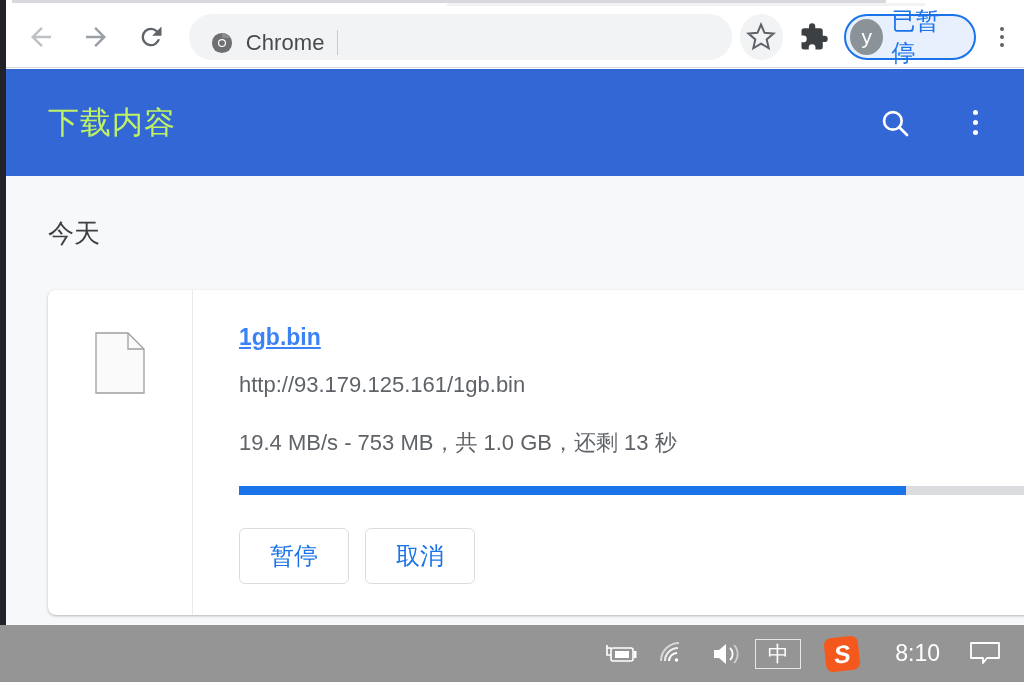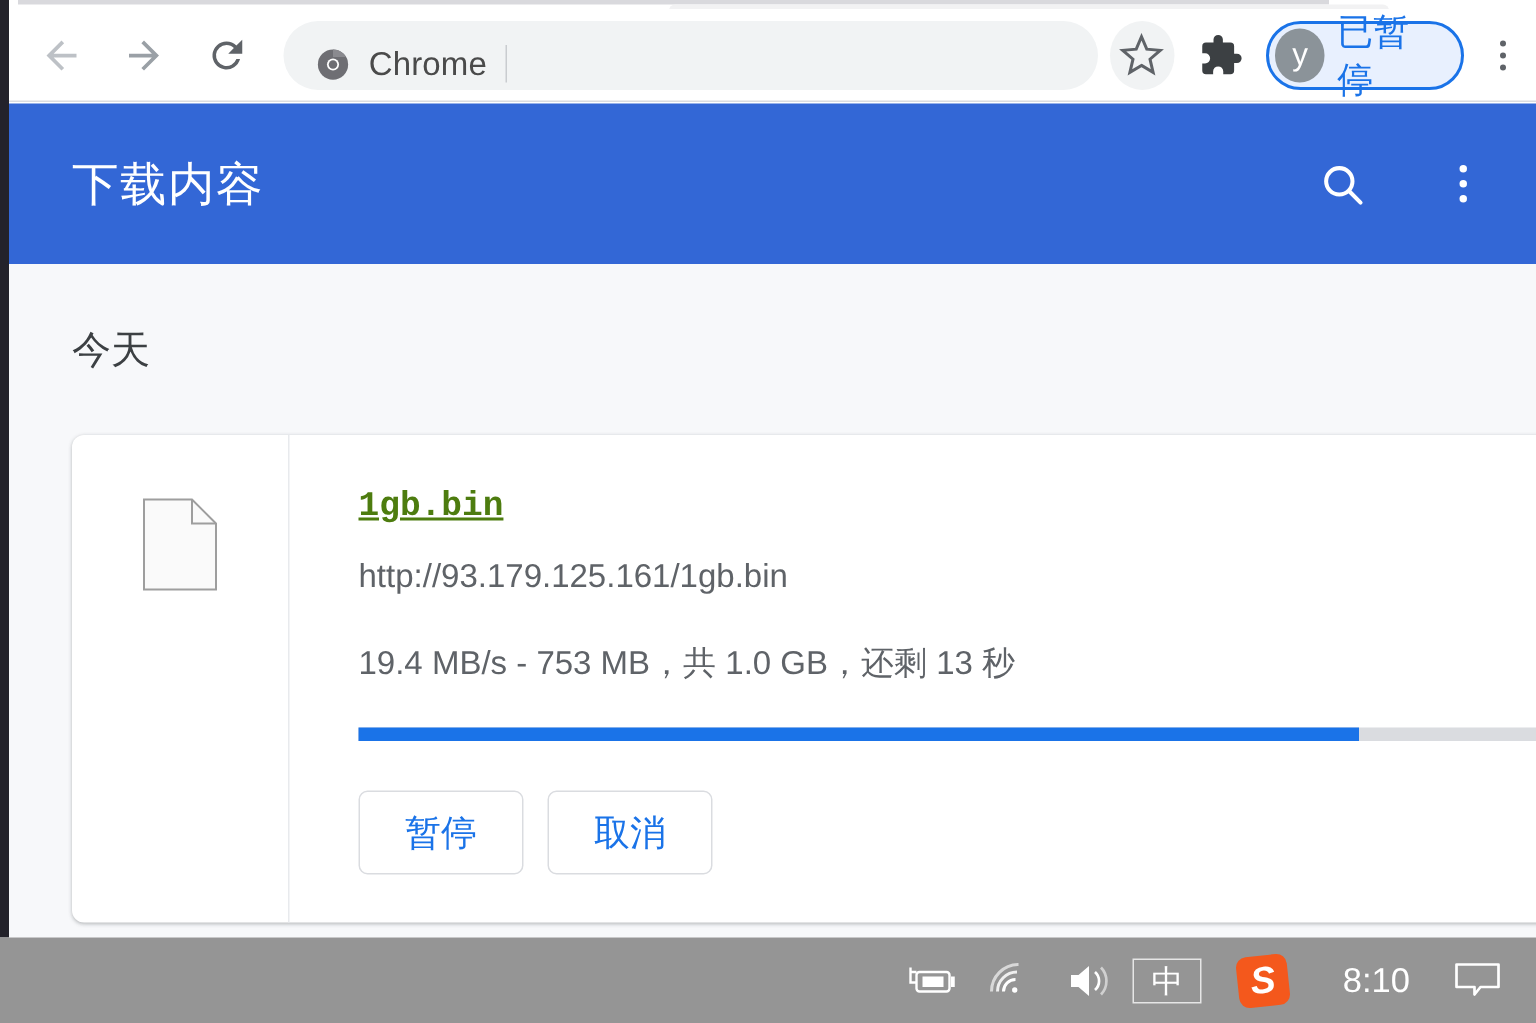--- a/index.html
+++ b/index.html
@@ -133,21 +133,21 @@
 
   
   .page-header {
     position: absolute; left: 6px; top: 69px;
     width: 1018px; height: 107px;
     background: #3367d6;
     display: flex; align-items: center;
   }
   .page-title {
     margin-left: 42px;
-    color: #ffffff;
+    color: #bef264;
     font-size: 31px;
     letter-spacing: 1px;
   }
   .header-actions {
     margin-left: auto;
     display: flex; align-items: center;
   }
   .hdr-icon {
     width: 54px; height: 54px;
     display: flex; align-items: center; justify-content: center;
@@ -191,24 +191,23 @@
   .file-icon {
     position: relative;
     width: 50px; height: 62px;
   }
   .card-body {
     flex: 1;
     padding: 34px 0 0 46px;
   }
   .file-name {
     font-size: 23px;
-    color: #4d7c0f;
+    color: #3b82f6;
     font-weight: bold;
     display: inline-block;
-    font-family: Liberation Mono, monospace;
   }
   .file-url {
     margin-top: 21px;
     font-size: 22px;
     color: #5f6368;
   }
   .file-status {
     margin-top: 30px;
     font-size: 22px;
     color: #5f6368;

